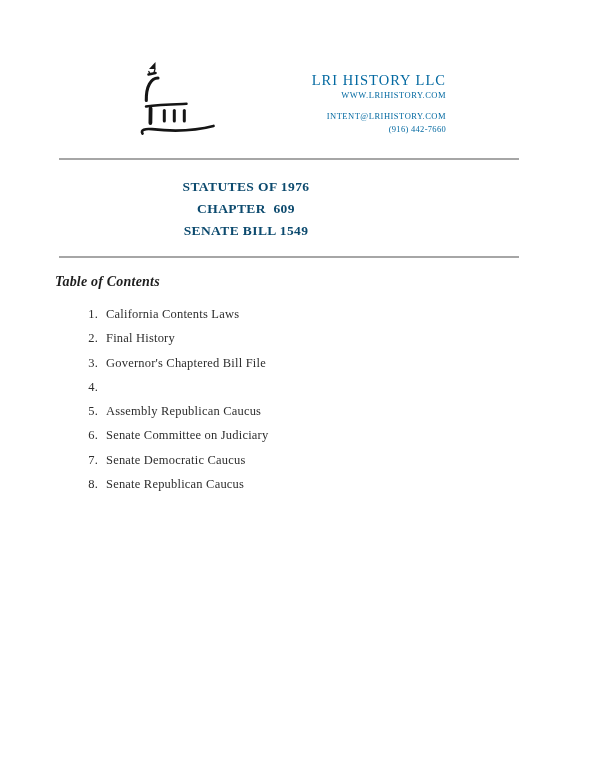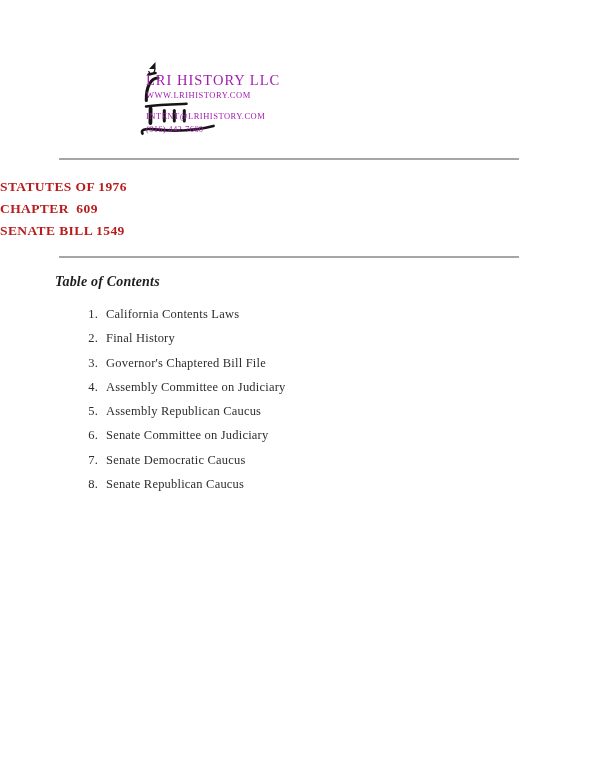--- a/index.html
+++ b/index.html
@@ -19,22 +19,22 @@
     top: 60px;
     width: 88px;
     height: 88px;
   }
   .logo svg { width: 100%; height: 100%; }
   .header-text {
     position: absolute;
     left: 146px;
     top: 72px;
     width: 300px;
-    text-align: left;
-    color: #a21caf;
+    text-align: right;
+    color: #0369a1;
   }
   .company-name {
     font-size: 14.5px;
     letter-spacing: 1px;
     line-height: 17px;
     white-space: nowrap;
   }
   .contact-line {
     font-size: 8.5px;
     letter-spacing: 0.5px;
@@ -57,26 +57,26 @@
     background: #a6a6a6;
   }
   .rule.top { top: 158px; }
   .rule.bottom { top: 256px; }
   
   .ref-block {
     position: absolute;
     top: 176px;
     left: 0;
     width: 492px;
-    text-align: left;
+    text-align: center;
     font-weight: bold;
     font-size: 13.5px;
     line-height: 22px;
     letter-spacing: 0.4px;
-    color: #b91c1c;
+    color: #0c4a6e;
   }
   .ref-line { white-space: pre; }
   
   .toc-heading {
     position: absolute;
     left: 55px;
     top: 274px;
     font-weight: bold;
     font-size: 14px;
     letter-spacing: 0.2px;
@@ -162,21 +162,20 @@
     <li class="toc-item">
       <span class="toc-num">2.</span>
       <span class="toc-label">Final History</span>
     </li>
     <li class="toc-item">
       <span class="toc-num">3.</span>
       <span class="toc-label">Governor's Chaptered Bill File</span>
     </li>
     <li class="toc-item">
       <span class="toc-num">4.</span>
-      <span class="toc-label">Assembly Committee on Judiciary</span>
     </li>
     <li class="toc-item">
       <span class="toc-num">5.</span>
       <span class="toc-label">Assembly Republican Caucus</span>
     </li>
     <li class="toc-item">
       <span class="toc-num">6.</span>
       <span class="toc-label">Senate Committee on Judiciary</span>
     </li>
     <li class="toc-item">

